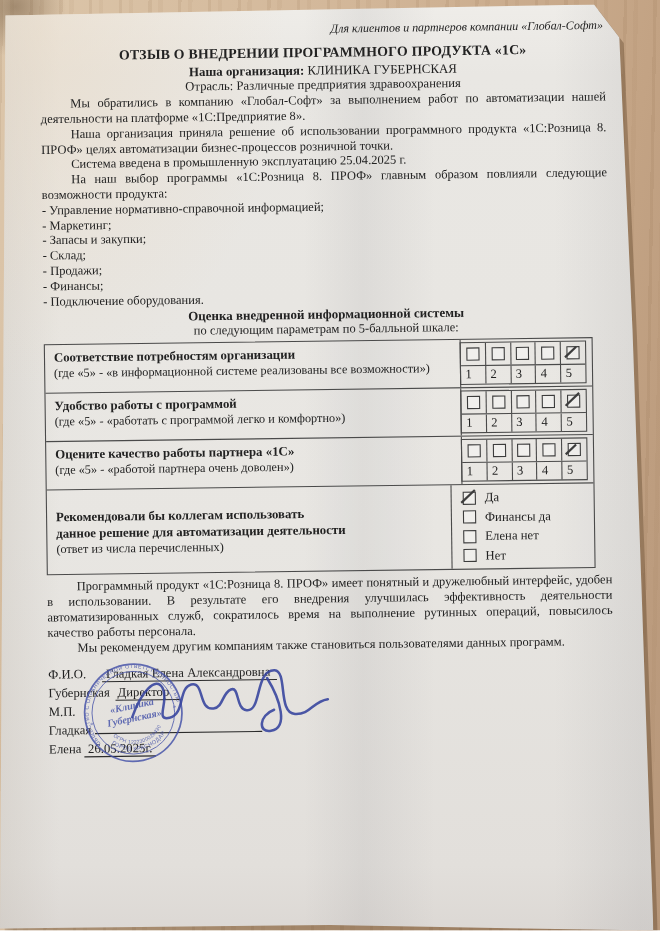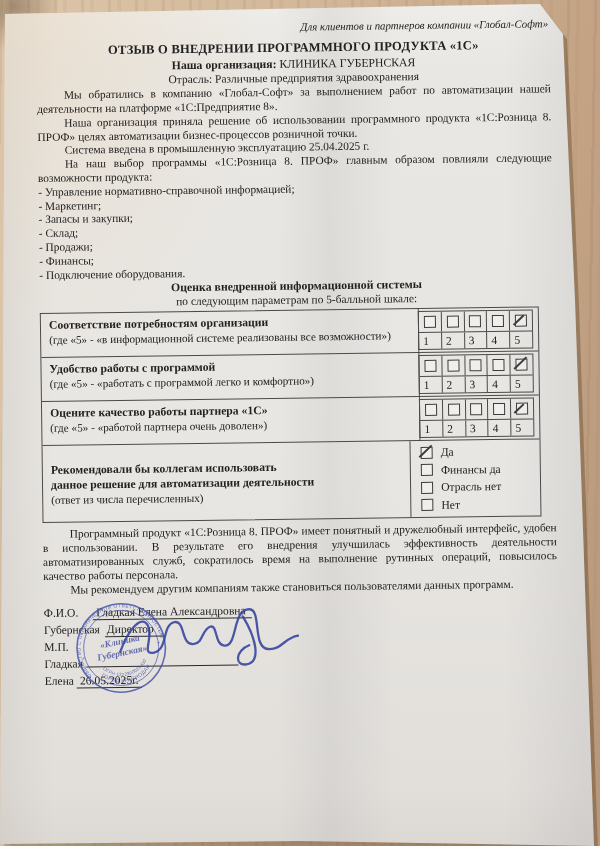--- a/index.html
+++ b/index.html
@@ -217,21 +217,21 @@
                   <span class="slash tail"></span>
                 </span>
               <span>Да</span>
             </div>
             <div class="opt">
               <span class="cb"></span>
               <span>Финансы да</span>
             </div>
             <div class="opt">
               <span class="cb"></span>
-              <span>Отрасль нет</span>
+              <span>Елена нет</span>
             </div>
             <div class="opt">
               <span class="cb"></span>
               <span>Нет</span>
             </div>
           </div>
         </div>
 
       </div>
 

